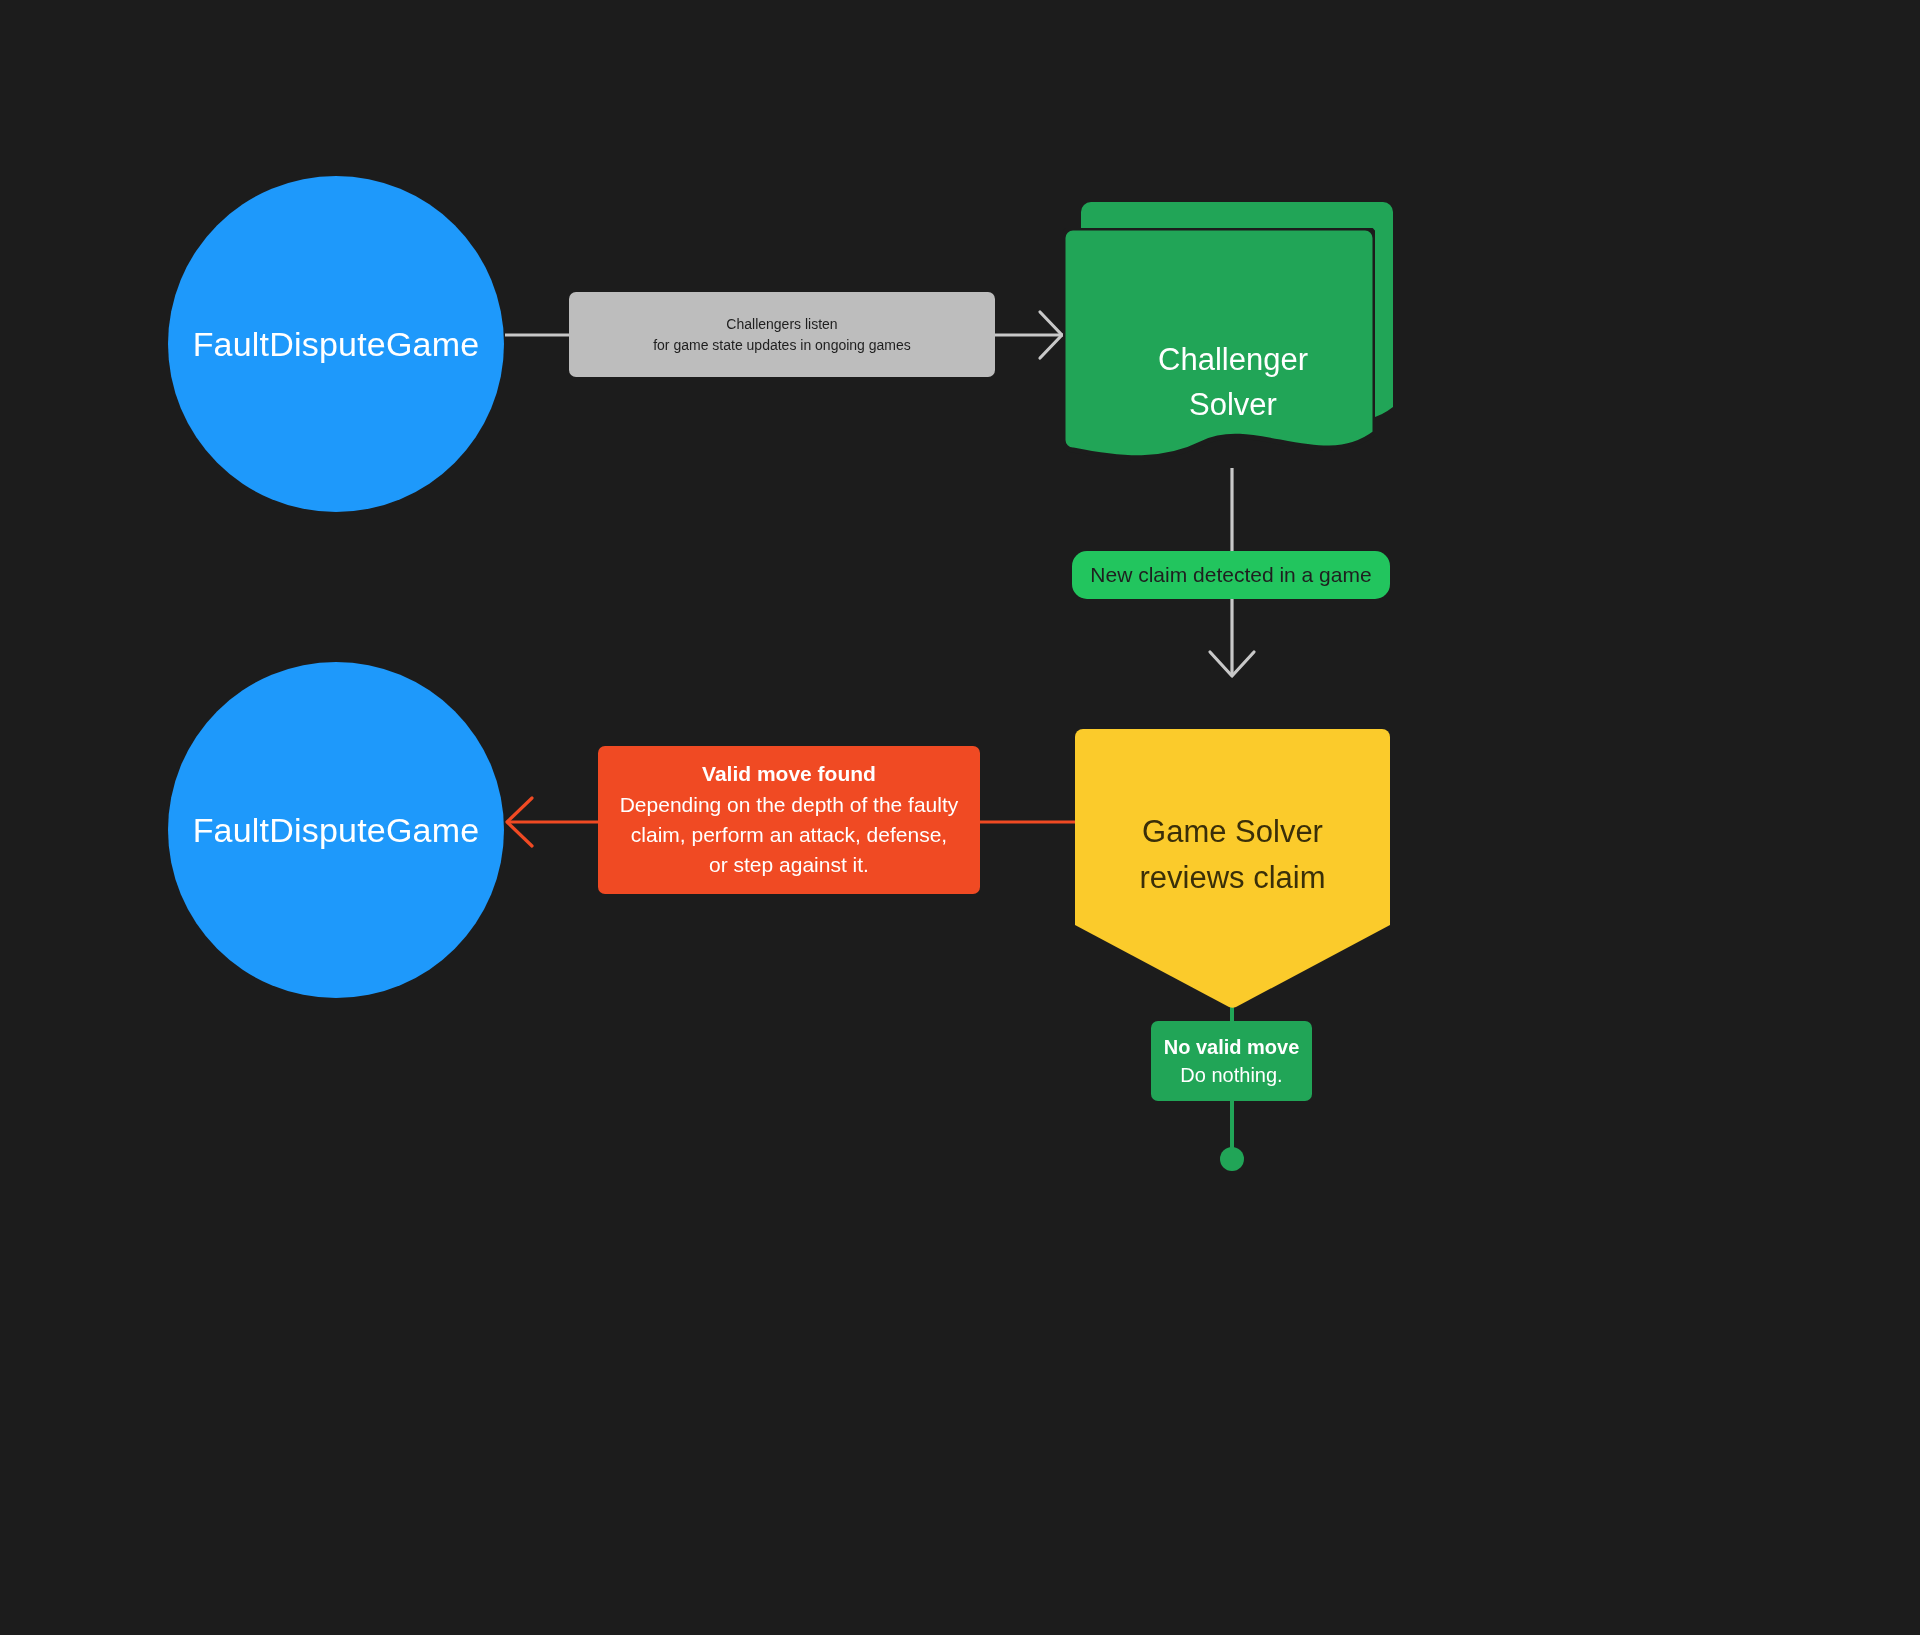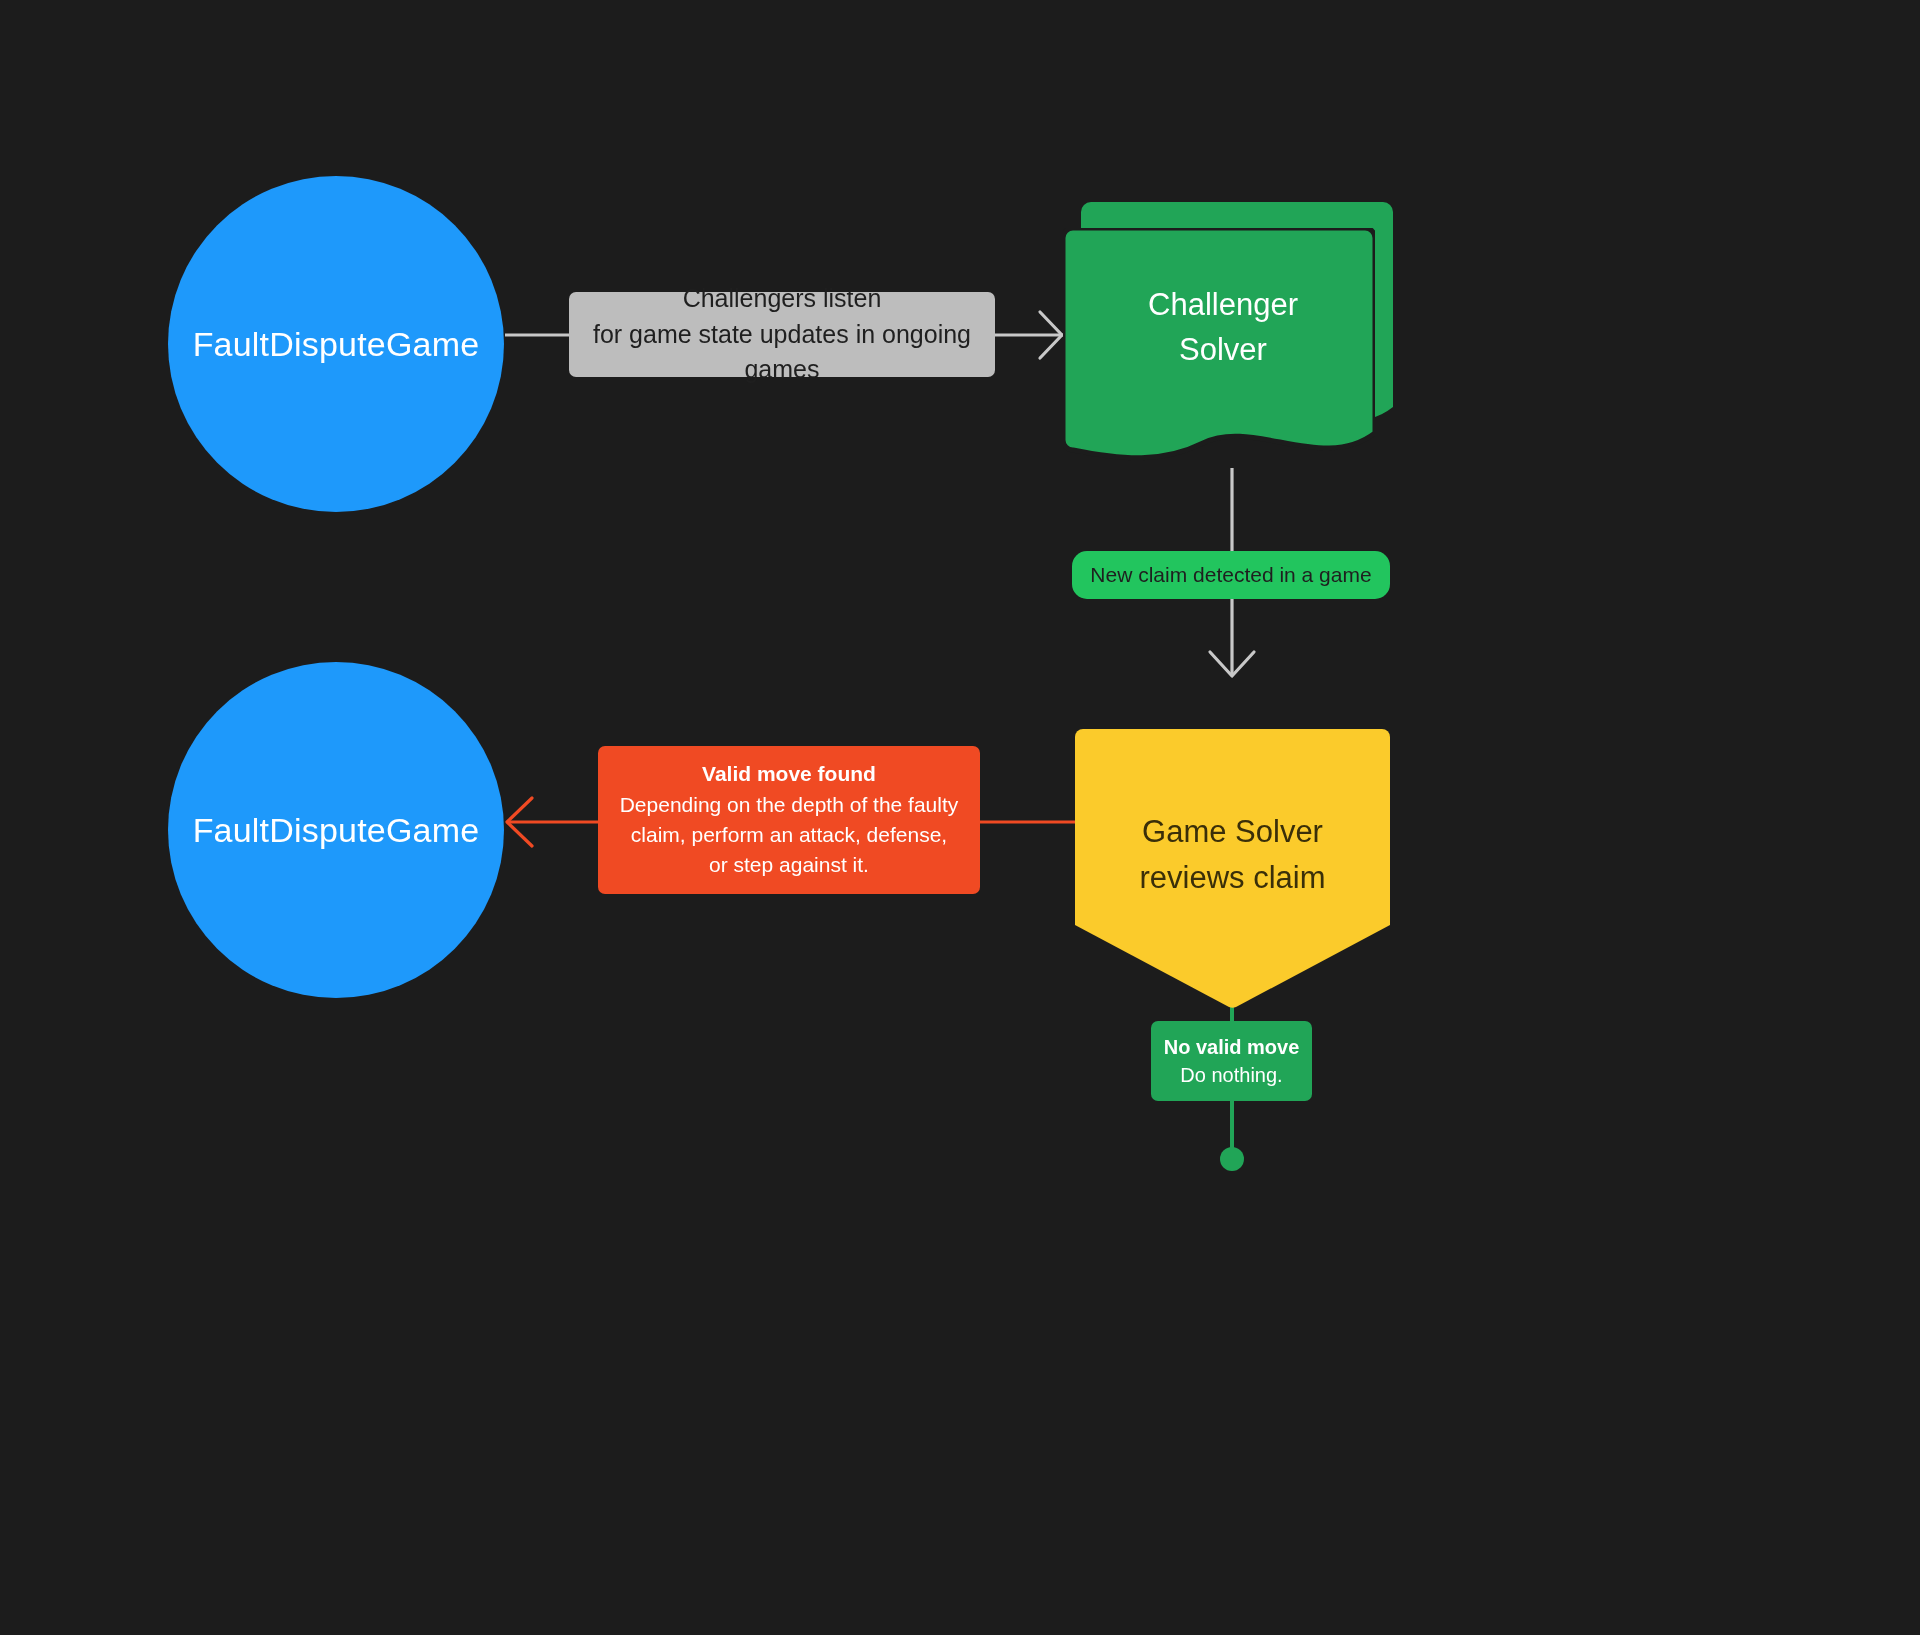--- a/index.html
+++ b/index.html
@@ -71,28 +71,28 @@
   }
   #doc-node .doc-front {
     position: absolute;
     left: 0px;
     top: 26px;
     width: 312px;
     height: 240px;
   }
   #doc-node .doc-label {
     position: absolute;
-    left: 4px;
+    left: 14px;
     top: 26px;
     width: 312px;
     height: 200px;
     display: flex;
     flex-direction: column;
     align-items: center;
-    justify-content: center;
+    justify-content: flex-end;
     color: #ffffff;
     font-size: 31px;
     line-height: 1.45;
     text-align: center;
   }
 
   
   #solver-node {
     position: absolute;
     left: 1075px;
@@ -128,21 +128,21 @@
     border-radius: 7px;
     text-align: center;
   }
   #label-listen {
     left: 569px;
     top: 292px;
     width: 426px;
     height: 85px;
     background: #bdbdbd;
     color: #1f1f1f;
-    font-size: 25px;
+    font-size: 14px;
     line-height: 1.43;
     display: flex;
     flex-direction: column;
     align-items: center;
     justify-content: center;
   }
   #label-newclaim {
     left: 1072px;
     top: 551px;
     width: 318px;

